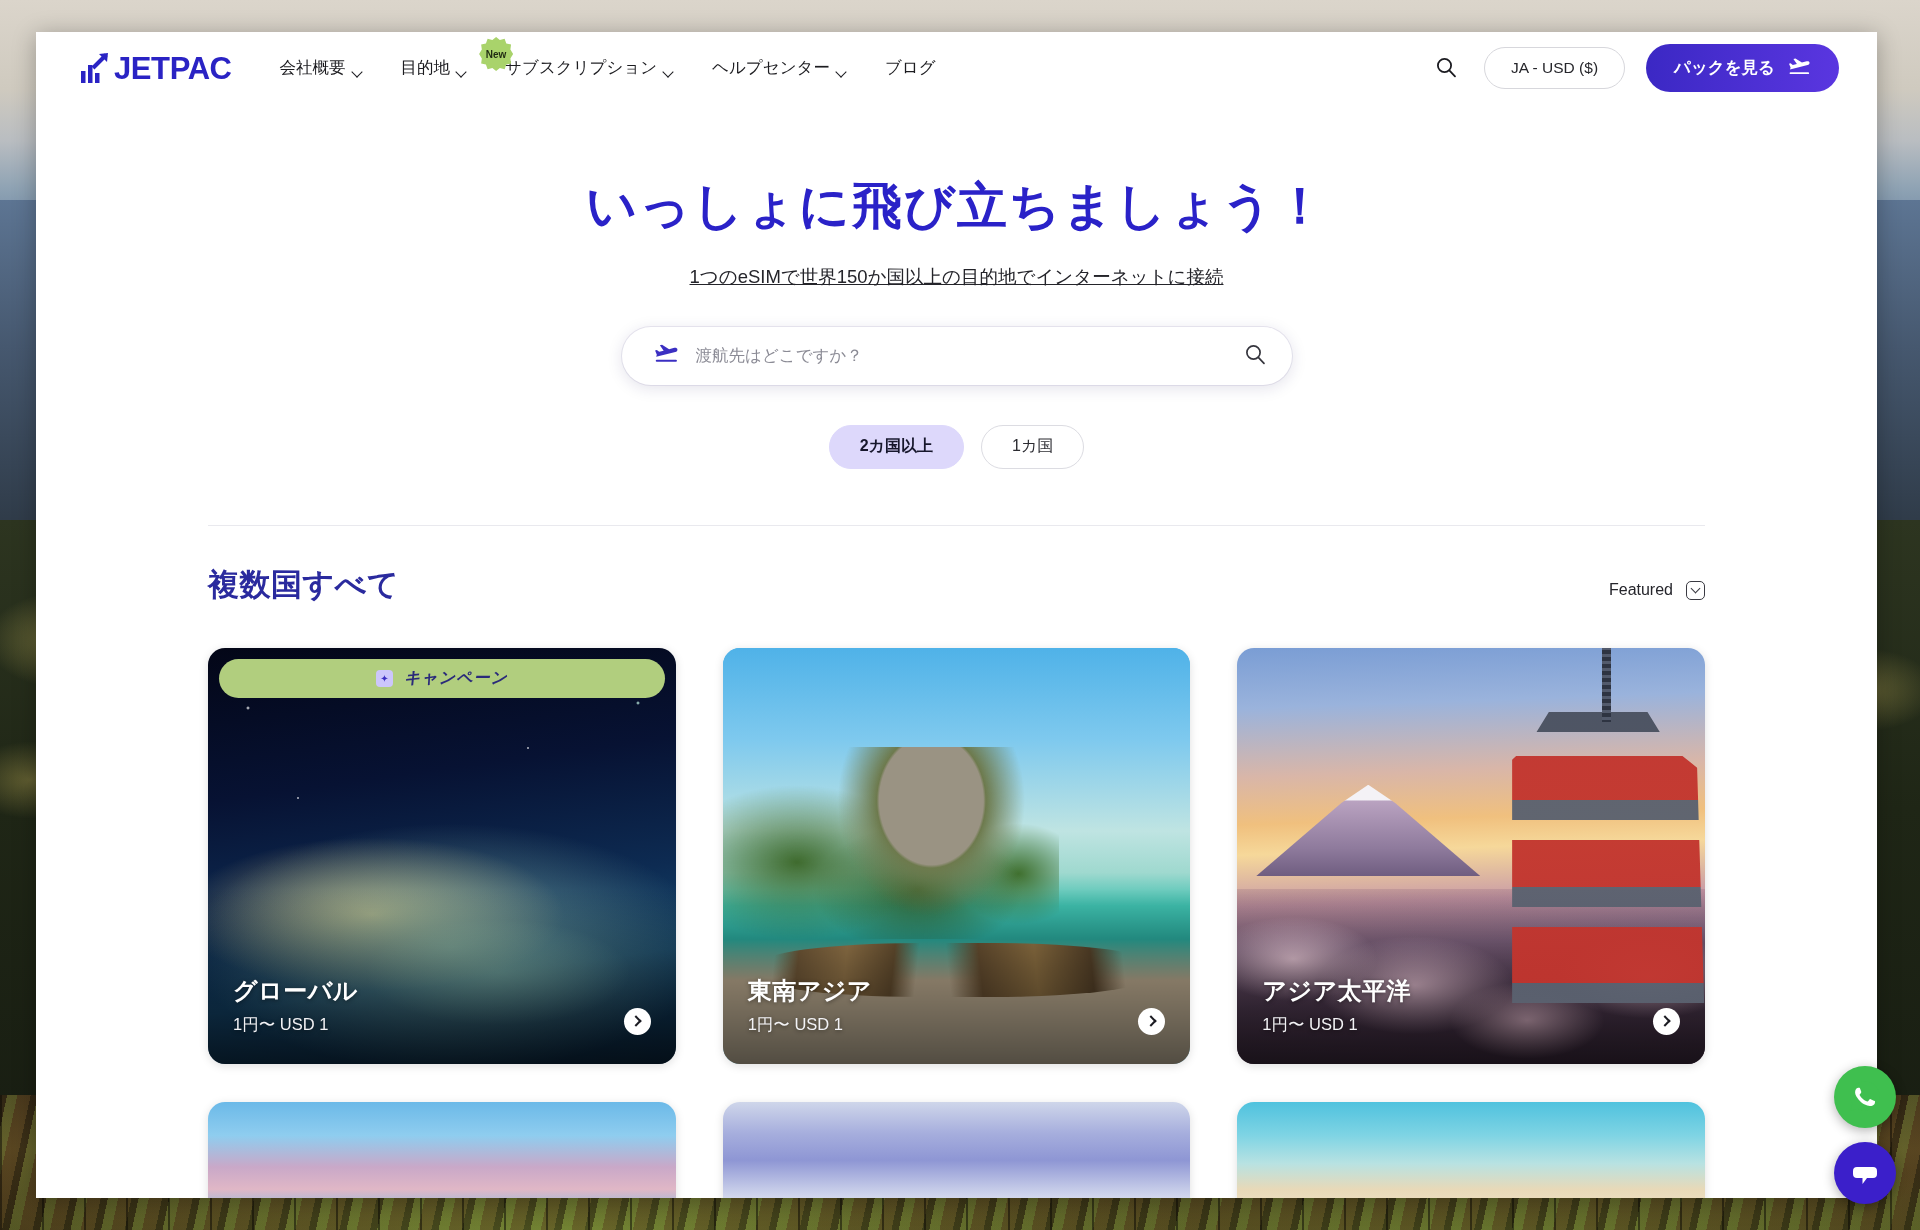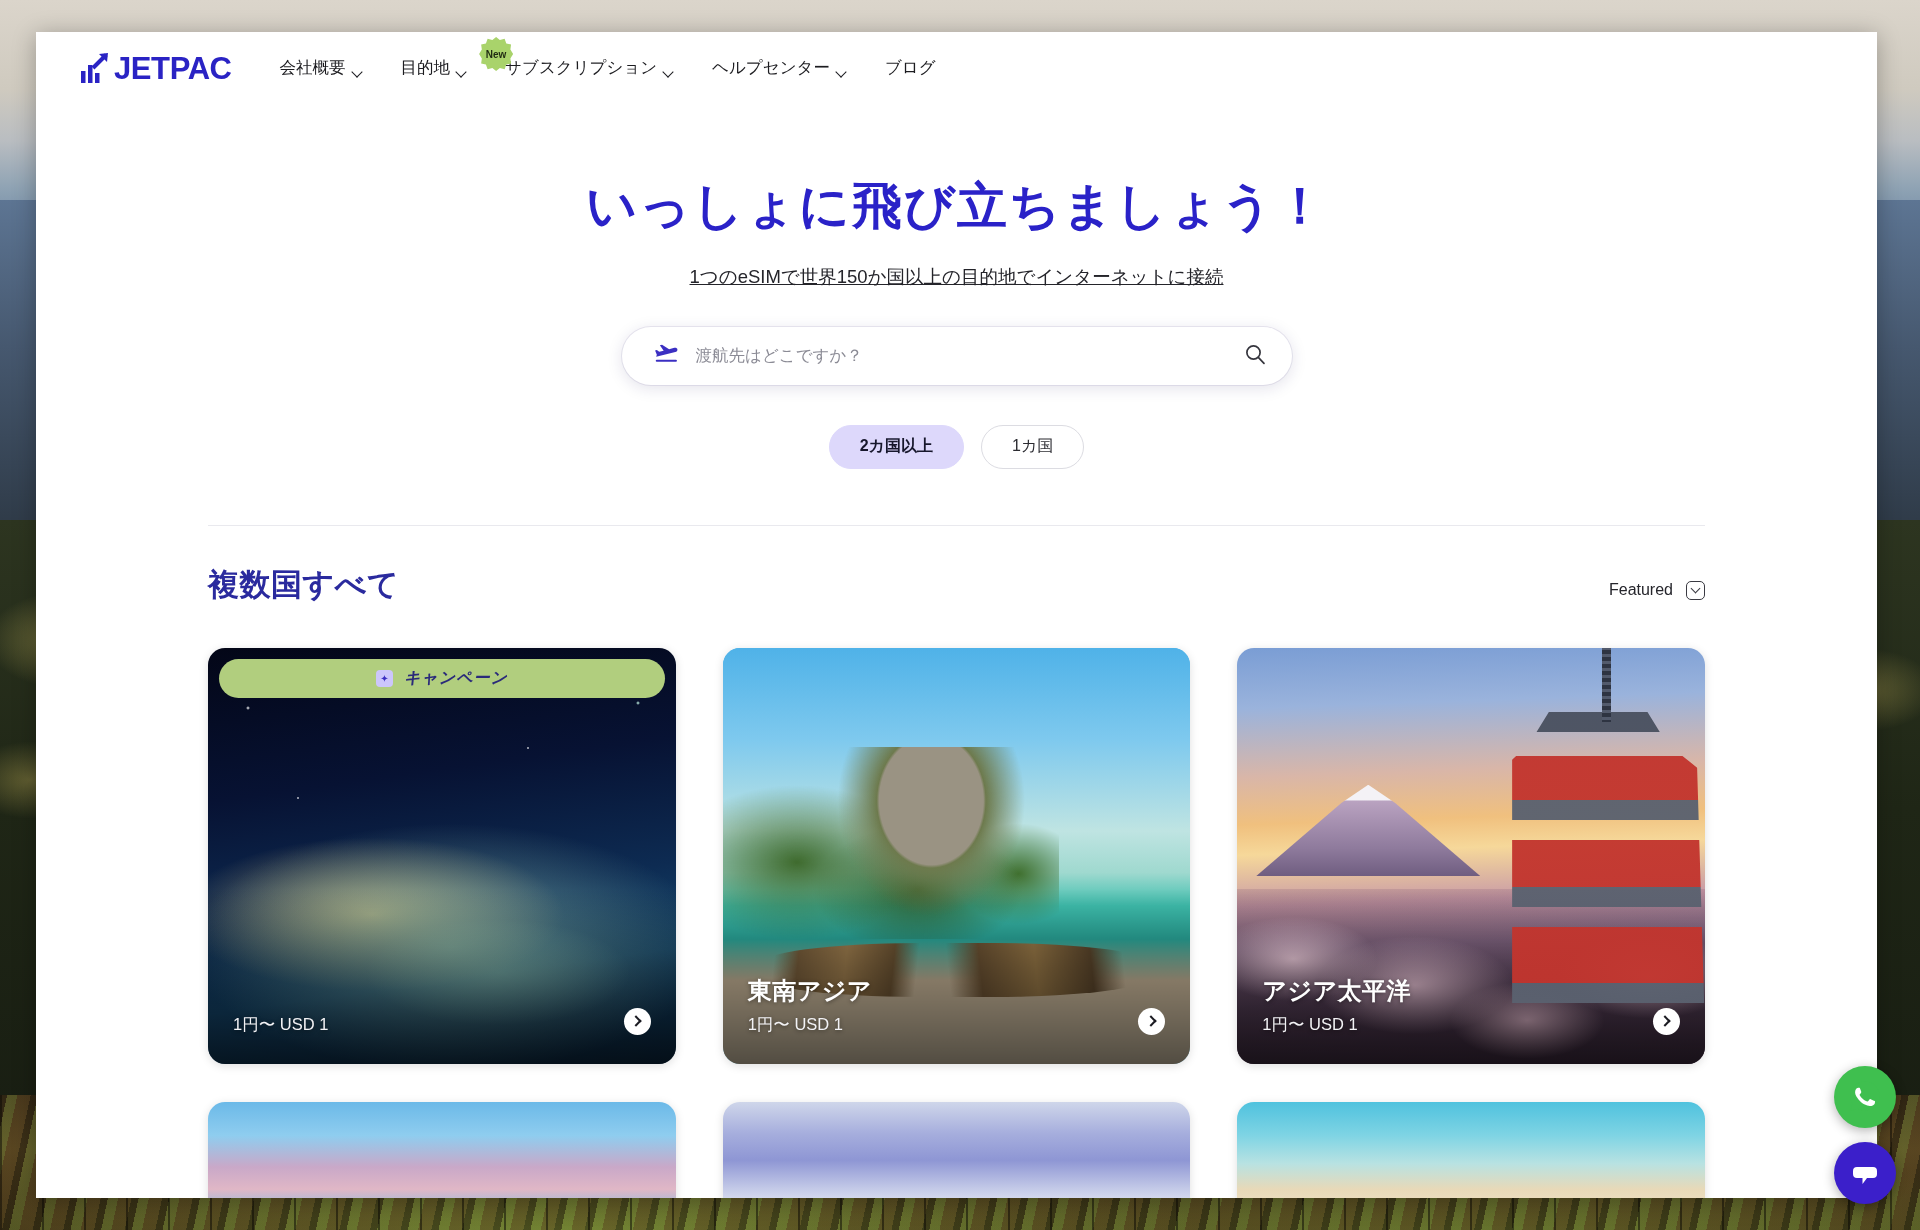--- a/index.html
+++ b/index.html
@@ -313,20 +313,40 @@
       </div>
       <div class="nav-item">
         <span>ヘルプセンター</span>
         <span class="chev"></span>
       </div>
       <div class="nav-item">
         <span>ブログ</span>
       </div>
     </div>
 
+    <div id="header-right">
+      <button class="icon-btn">
+        <span>
+          <svg width="22" height="22" viewBox="0 0 22 22">
+            <circle cx="9.5" cy="9.5" r="6.6" stroke="#1b1b20" stroke-width="1.8" fill="none"></circle>
+            <line x1="14.3" y1="14.3" x2="20" y2="20.3" stroke="#1b1b20" stroke-width="1.8" stroke-linecap="round"></line>
+          </svg>
+        </span>
+      </button>
+      <button id="currency-btn">JA - USD ($)</button>
+      <button id="cta-btn">
+        <span>パックを見る</span>
+        <span>
+          <svg width="23" height="19" viewBox="0 0 23 19">
+            <path d="M2 12.4 L19.6 8.1 C21 7.8 21.8 6.6 21.5 5.5 C21.2 4.4 20 3.9 18.7 4.3 L13.9 5.6 L7.4 1.4 L5.4 1.9 L8.9 6.9 L4.8 8 L2.6 6.3 L1 6.7 L2.6 10.6 Z" fill="#fff"></path>
+            <rect x="1.6" y="15.2" width="19.5" height="1.9" rx=".95" fill="#fff"></rect>
+          </svg>
+        </span>
+      </button>
+    </div>
   </div>
 
   <div id="hero">
     <h1 id="hero-title">いっしょに飛び立ちましょう！</h1>
     <p id="hero-sub">1つのeSIMで世界150か国以上の目的地でインターネットに接続</p>
 
     <div id="search-wrap">
       <span>
         <svg width="25" height="21" viewBox="0 0 23 19">
           <path d="M2 12.4 L19.6 8.1 C21 7.8 21.8 6.6 21.5 5.5 C21.2 4.4 20 3.9 18.7 4.3 L13.9 5.6 L7.4 1.4 L5.4 1.9 L8.9 6.9 L4.8 8 L2.6 6.3 L1 6.7 L2.6 10.6 Z" fill="#3b2fc2"></path>
@@ -361,20 +381,21 @@
   <div id="grid">
 
     <div class="card">
       <div class="card-img img-global"></div>
       <div class="promo-banner">
         <span class="promo-icon">✦</span>
         <span class="promo-text">キャンペーン</span>
       </div>
       <div class="card-shade"></div>
       <div class="card-body">
+        <div class="card-title">グローバル</div>
         <div class="card-price">1円〜 USD 1</div>
       </div>
       <div class="card-go"></div>
     </div>
 
     <div class="card">
       <div class="card-img">
           <div class="img-sea"></div>
         </div>
       <div class="card-shade"></div>

